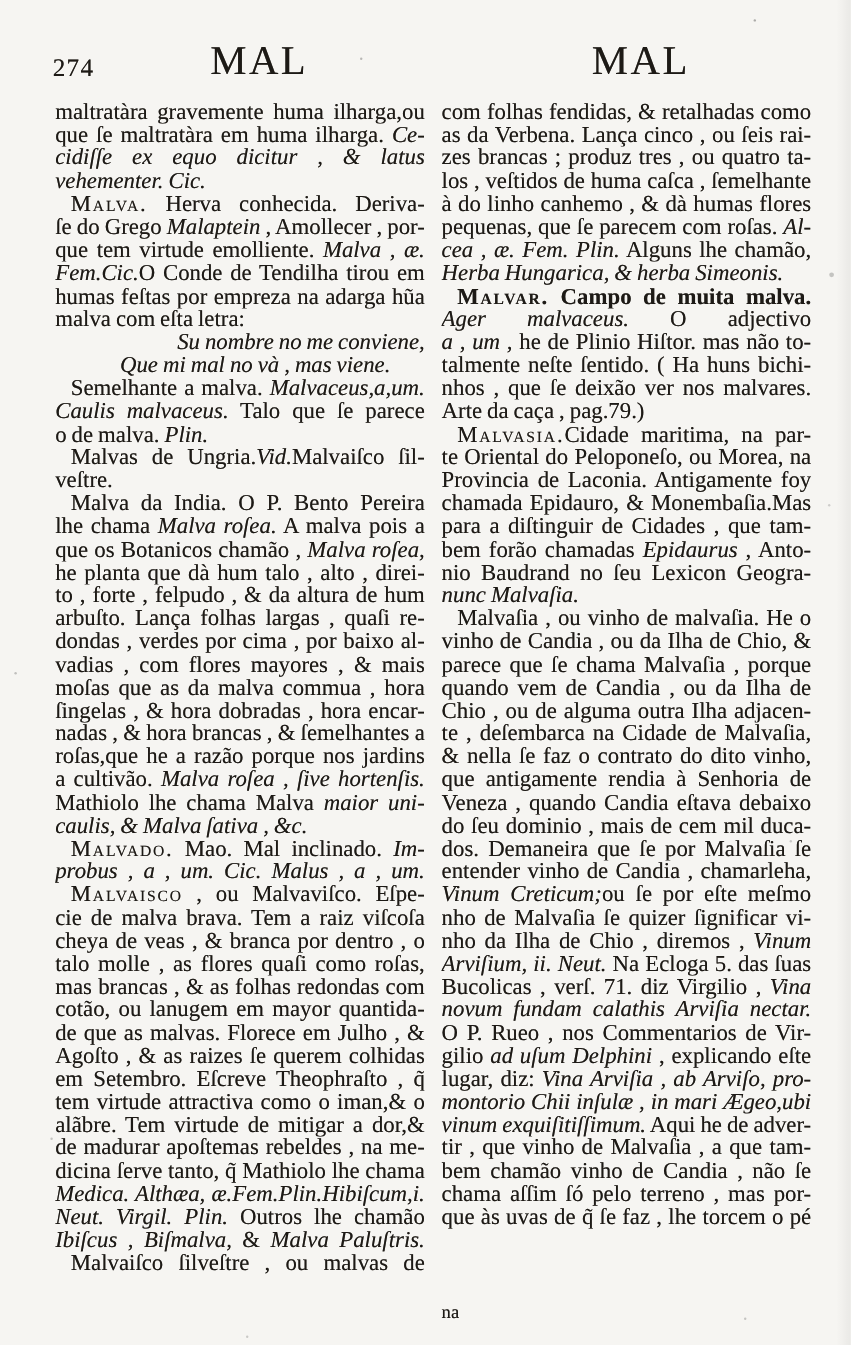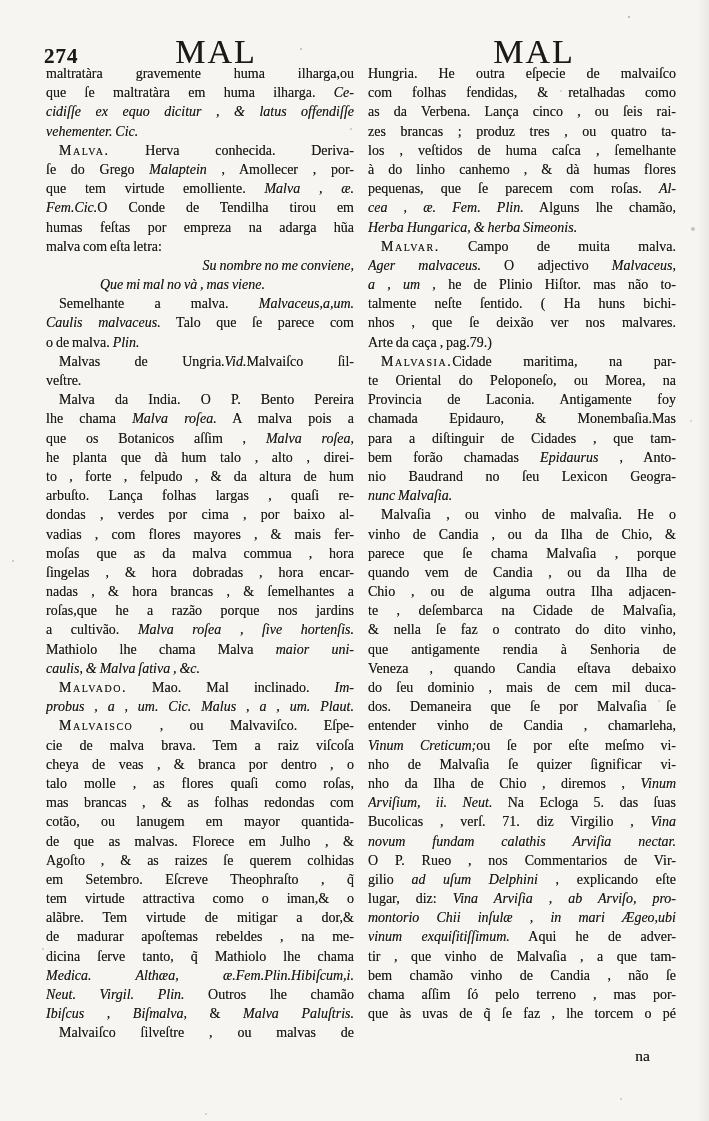--- a/index.html
+++ b/index.html
@@ -4,42 +4,42 @@
 <title>Scanned dictionary page</title>
 <style>
   html,body{margin:0;padding:0;}
   body{
     width:709px;height:1121px;position:relative;overflow:hidden;
     font-family:"Liberation Serif","DejaVu Serif",serif;
     background:#f6f5f2;color:#1d1a16;
   }
   .page-number{
     position:absolute;left:44px;top:44px;
-    font-size:21px;font-weight:bold;letter-spacing:1px;
+    font-size:21px;font-weight:normal;letter-spacing:1px;
   }
   .running-header{
     position:absolute;top:33px;width:308px;text-align:center;
     font-size:34px;font-weight:normal;letter-spacing:2px;
   }
   .hdr-left{left:62px;}
   .hdr-right{left:380px;}
   .col{
-    position:absolute;top:64px;width:308px;font-size:14px;
+    position:absolute;top:84px;width:308px;font-size:19px;
   }
   .col-left{left:46px;}
   .col-right{left:368px;}
   .line{
     height:19.2px;line-height:19.2px;overflow:hidden;word-spacing:-0.6px;
   }
   .line.j{text-align:justify;text-align-last:justify;}
   .line i{font-style:italic;}
   .sc{font-variant:small-caps;letter-spacing:1.5px;}
   .catchword{
-    position:absolute;left:368px;top:1046px;width:282px;
-    text-align:right;font-size:15.5px;line-height:19.2px;
+    position:absolute;left:368px;top:1084px;width:282px;
+    text-align:left;font-size:15.5px;line-height:19.2px;
   }
   .col,.running-header,.page-number,.catchword{
     text-shadow:0 0 .5px rgba(25,20,14,.6);
   }
   .specks{
     position:absolute;left:0;top:0;width:2px;height:2px;border-radius:50%;
     background:transparent;
     box-shadow:
       628px 16px 0 rgba(0,0,0,.30), 350px 128px 0 rgba(0,0,0,.22),
       120px 300px 0 rgba(0,0,0,.18), 692px 228px 0 1px rgba(0,0,0,.20),
@@ -76,21 +76,21 @@
     <div class="line"><span>malva com eſta letra:</span></div>
     <div class="line" style="padding-left: 54px; text-align: right;"><i>Su nombre no me conviene,</i></div>
     <div class="line" style="padding-left: 54px;"><i>Que mi mal no và , mas viene.</i></div>
     <div class="line j" style="padding-left: 13px;"><span>Semelhante a malva. </span><i>Malvaceus,a,um.</i></div>
     <div class="line j"><i>Caulis malvaceus.</i><span> Talo que ſe parece com</span></div>
     <div class="line"><span>o de malva. </span><i>Plin.</i></div>
     <div class="line j" style="padding-left: 13px;"><span>Malvas de Ungria.</span><i>Vid.</i><span>Malvaiſco ſil-</span></div>
     <div class="line"><span>veſtre.</span></div>
     <div class="line j" style="padding-left: 13px;"><span>Malva da India. O P. Bento Pereira</span></div>
     <div class="line j"><span>lhe chama </span><i>Malva roſea.</i><span> A malva pois a</span></div>
-    <div class="line j"><span>que os Botanicos aſſim , </span><i>Malva roſea,</i></div>
+    <div class="line j"><span>que os Botanicos chamão , </span><i>Malva roſea,</i></div>
     <div class="line j"><span>he planta que dà hum talo , alto , direi-</span></div>
     <div class="line j"><span>to , forte , felpudo , &amp; da altura de hum</span></div>
     <div class="line j"><span>arbuſto. Lança folhas largas , quaſi re-</span></div>
     <div class="line j"><span>dondas , verdes por cima , por baixo al-</span></div>
     <div class="line j"><span>vadias , com flores mayores , &amp; mais fer-</span></div>
     <div class="line j"><span>moſas que as da malva commua , hora</span></div>
     <div class="line j"><span>ſingelas , &amp; hora dobradas , hora encar-</span></div>
     <div class="line j"><span>nadas , &amp; hora brancas , &amp; ſemelhantes a</span></div>
     <div class="line j"><span>roſas,que he a razão porque nos jardins</span></div>
     <div class="line j"><span>a cultivão. </span><i>Malva roſea , ſive hortenſis.</i></div>
@@ -110,30 +110,29 @@
     <div class="line j"><span>tem virtude attractiva como o iman,&amp; o</span></div>
     <div class="line j"><span>alãbre. Tem virtude de mitigar a dor,&amp;</span></div>
     <div class="line j"><span>de madurar apoſtemas rebeldes , na me-</span></div>
     <div class="line j"><span>dicina ſerve tanto, q̃ Mathiolo lhe chama</span></div>
     <div class="line j"><i>Medica. Althæa, æ.Fem.Plin.Hibiſcum,i.</i></div>
     <div class="line j"><i>Neut. Virgil. Plin.</i><span> Outros lhe chamão</span></div>
     <div class="line j"><i>Ibiſcus , Biſmalva,</i><span> &amp; </span><i>Malva Paluſtris.</i></div>
     <div class="line j" style="padding-left: 13px;"><span>Malvaiſco ſilveſtre , ou malvas de</span></div>
   </div>
 <div class="col col-right">
-    <div class="line j"><span>Hungria. He outra eſpecie de malvaiſco</span></div>
     <div class="line j"><span>com folhas fendidas, &amp; retalhadas como</span></div>
     <div class="line j"><span>as da Verbena. Lança cinco , ou ſeis rai-</span></div>
     <div class="line j"><span>zes brancas ; produz tres , ou quatro ta-</span></div>
     <div class="line j"><span>los , veſtidos de huma caſca , ſemelhante</span></div>
     <div class="line j"><span>à do linho canhemo , &amp; dà humas flores</span></div>
     <div class="line j"><span>pequenas, que ſe parecem com roſas. </span><i>Al-</i></div>
     <div class="line j"><i>cea , æ. Fem. Plin.</i><span> Alguns lhe chamão,</span></div>
     <div class="line"><i>Herba Hungarica, &amp; herba Simeonis.</i></div>
-    <div class="line j" style="padding-left: 13px;"><span class="sc">Malvar.</span><span> Campo de muita malva.</span></div>
+    <div class="line j" style="padding-left: 13px; font-weight: bold;"><span class="sc">Malvar.</span><span> Campo de muita malva.</span></div>
     <div class="line j"><i>Ager malvaceus.</i><span> O adjectivo </span><i>Malvaceus,</i></div>
     <div class="line j"><i>a , um ,</i><span> he de Plinio Hiſtor. mas não to-</span></div>
     <div class="line j"><span>talmente neſte ſentido. ( Ha huns bichi-</span></div>
     <div class="line j"><span>nhos , que ſe deixão ver nos malvares.</span></div>
     <div class="line"><span>Arte da caça , pag.79.)</span></div>
     <div class="line j" style="padding-left: 13px;"><span class="sc">Malvasia.</span><span>Cidade maritima, na par-</span></div>
     <div class="line j"><span>te Oriental do Peloponeſo, ou Morea, na</span></div>
     <div class="line j"><span>Provincia de Laconia. Antigamente foy</span></div>
     <div class="line j"><span>chamada Epidauro, &amp; Monembaſia.Mas</span></div>
     <div class="line j"><span>para a diſtinguir de Cidades , que tam-</span></div>

